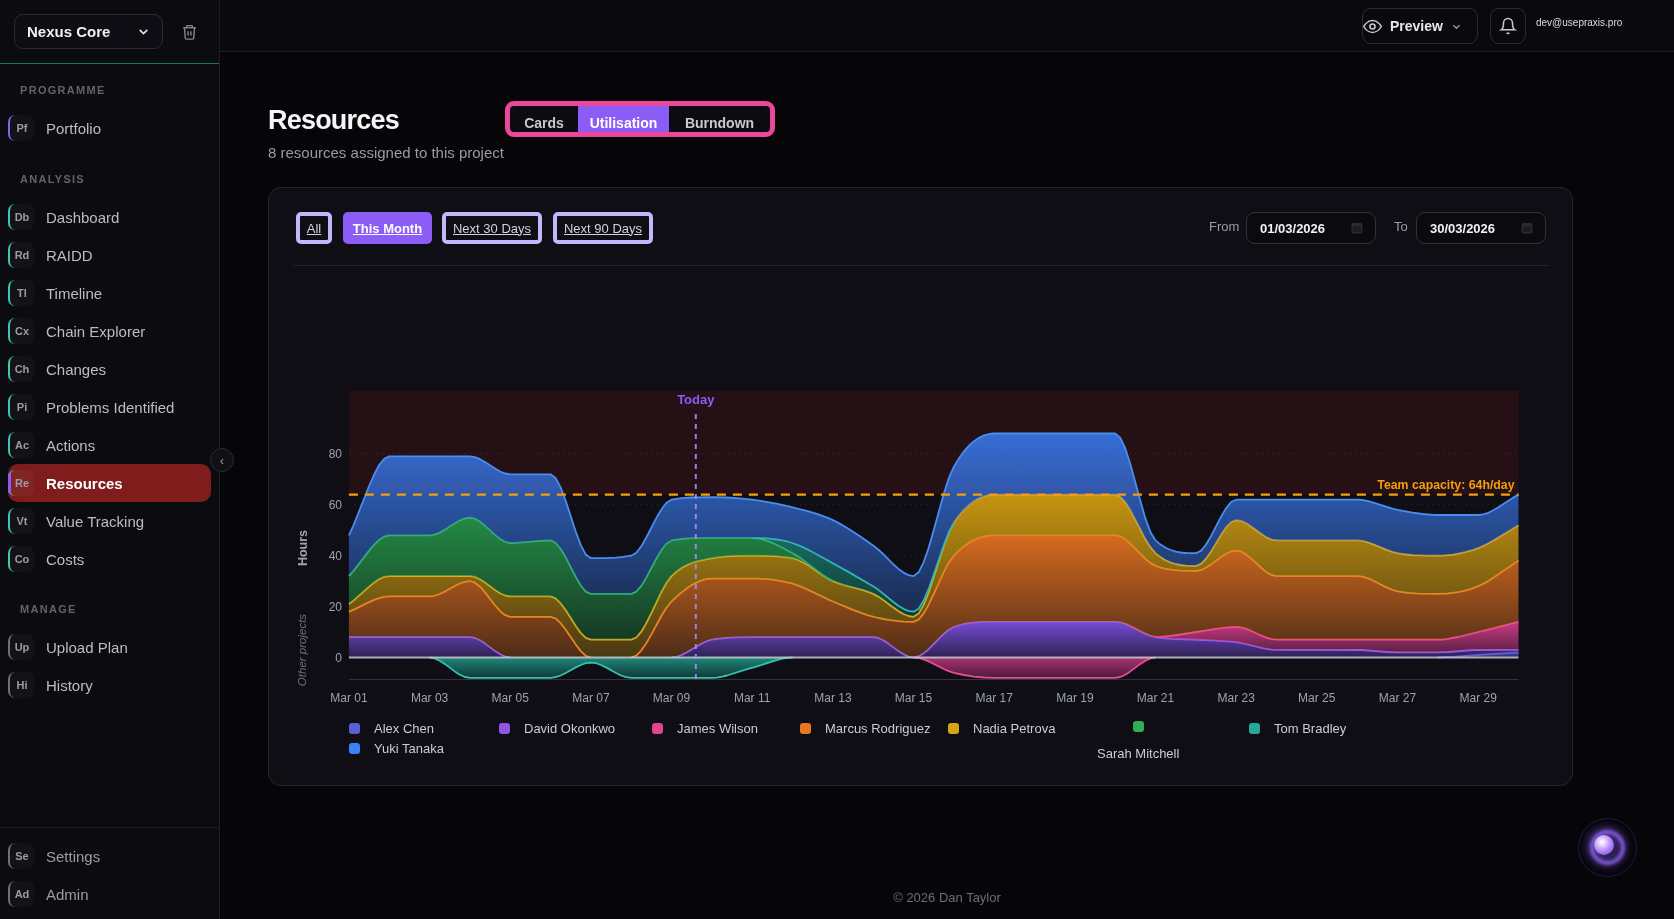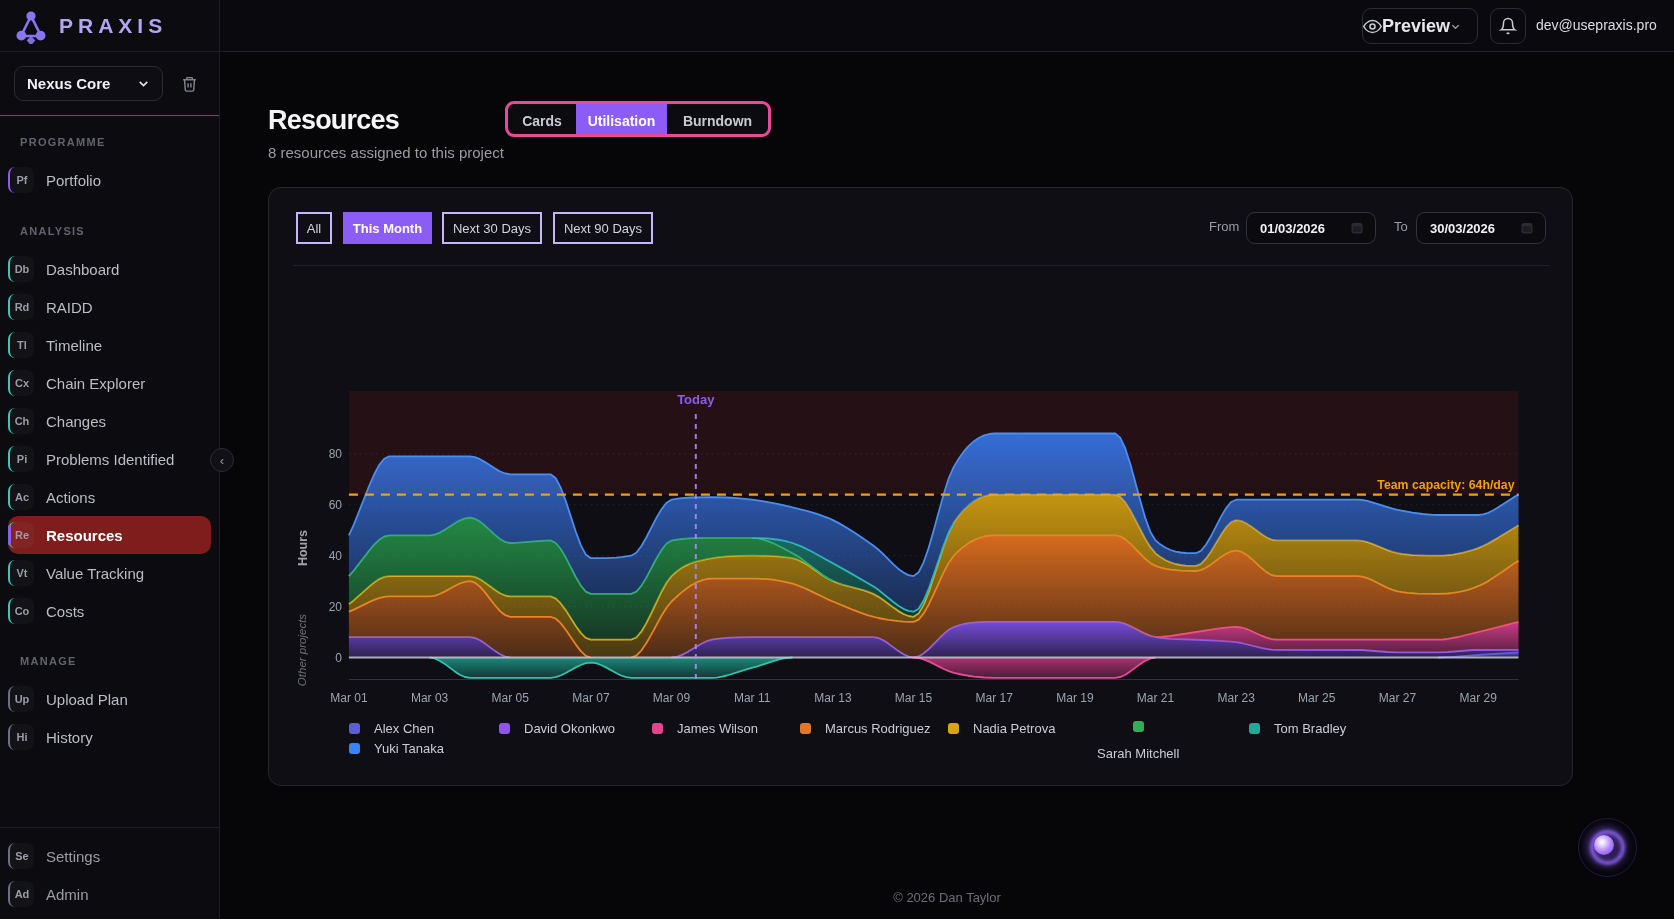--- a/index.html
+++ b/index.html
@@ -20,33 +20,33 @@
 .item .lbl { margin-left:12px; color:#bcbcc6; font-size:15px; }
 .item.active { background:#7f1d1d; }
 .item.active .lbl { color:#ffffff; font-weight:700; }
 .item.active::before { content:""; position:absolute; left:0; top:9px; width:3px; height:20px; background:#8b5cf6; border-radius:2px; }
 .badge.p { border-left-color:#8b5cf6; }
 .badge.g { border-left-color:#6f6f82; }
 #collapse { position:absolute; left:210px; top:448px; width:24px; height:24px; border-radius:50%; background:#101016; border:1px solid #2b2b35; color:#9a9aa6; font-size:13px; display:flex; align-items:center; justify-content:center; z-index:5; }
 #sdivider { position:absolute; left:0; top:827px; width:220px; height:1px; background:#1e1e26; }
 
 #header { position:absolute; left:220px; top:0; width:1454px; height:52px; background:#0a0a0e; border-bottom:1px solid #1e1e26; }
-#previewbtn { position:absolute; left:1142px; top:8px; width:116px; height:36px; border:1px solid #2b2b35; border-radius:9px; display:flex; align-items:center; justify-content:flex-start; color:#e8e8ec; font-size:18px; font-weight:700; }
+#previewbtn { position:absolute; left:1142px; top:8px; width:116px; height:36px; border:1px solid #2b2b35; border-radius:9px; display:flex; align-items:center; justify-content:flex-start; gap:8px; color:#e8e8ec; font-size:14px; font-weight:700; }
 #bellbtn { position:absolute; left:1270px; top:8px; width:36px; height:36px; border:1px solid #2b2b35; border-radius:9px; display:flex; align-items:center; justify-content:center; }
-#email { position:absolute; left:1316px; top:17px; color:#dcdce2; font-size:14px; }
+#email { position:absolute; left:1316px; top:17px; color:#dcdce2; font-size:10px; }
 
 #main { position:absolute; left:220px; top:52px; width:1454px; height:867px; background:#060609; }
 h1 { position:absolute; left:48px; top:53px; color:#f5f5f7; font-size:27px; font-weight:700; letter-spacing:-0.8px; }
 #subtitle { position:absolute; left:48px; top:92px; color:#9b9ba4; font-size:15px; }
-#tabs { position:absolute; left:285px; top:49px; height:36px; border:3px solid #ec4899; border-radius:9px; display:flex; overflow:hidden; background:#0b0b10; }
+#tabs { position:absolute; left:285px; top:49px; height:36px; border:5px solid #ec4899; border-radius:9px; display:flex; overflow:hidden; background:#0b0b10; }
 #tabs .tab { height:34px; display:flex; align-items:center; justify-content:center; color:#c9c9d2; font-size:14px; font-weight:700; }
 #tabs .tab.on { background:#8b5cf6; color:#fff; }
 
 #panel { position:absolute; left:48px; top:135px; width:1305px; height:599px; background:#0e0e14; border:1px solid #25252e; border-radius:13px; }
-.pill { position:absolute; top:24px; height:32px; border:2px solid #c4b5fd; border-radius:0; display:flex; align-items:center; justify-content:center; color:#d2d2da; font-size:13px; background:transparent; }
+.pill { position:absolute; top:24px; height:32px; border:4px solid #c4b5fd; border-radius:5px; display:flex; align-items:center; justify-content:center; color:#d2d2da; font-size:13px; background:transparent;text-decoration:underline; }
 .pill.on { background:#8b5cf6; border-color:#8b5cf6; color:#fff; font-weight:700; }
 .flbl { position:absolute; top:31px; color:#9b9ba4; font-size:13px; }
 .dinput { position:absolute; top:24px; width:130px; height:32px; background:#0a0a0f; border:1px solid #32323d; border-radius:9px; display:flex; align-items:center; color:#f2f2f5; font-size:13px; font-weight:700; padding-left:13px; }
 .dinput svg { position:absolute; right:11px; }
 #pdivider { position:absolute; left:24px; top:77px; width:1257px; height:1px; background:#202029; }
 #stats { position:absolute; left:23px; top:95px; width:1261px; height:80px; background:#14141b; border-radius:10px; display:flex; gap:24px; padding:16px 0 0 23px; }
 .stat .v { color:#fafafa; font-size:24px; font-weight:700; }
 .stat .v.orange { color:#e8a33d; }
 .stat .l { color:#7d7d87; font-size:11.5px; letter-spacing:0.6px; margin-top:7px; white-space:nowrap; }
 #chartwrap { position:absolute; left:0px; top:200px; width:1305px; height:330px; }
@@ -78,33 +78,20 @@
     <div id="bellbtn">
         <svg width="18" height="18" viewBox="0 0 24 24" fill="none" stroke="#c9c9d2" stroke-width="2">
           <path d="M18 8a6 6 0 0 0-12 0c0 7-3 9-3 9h18s-3-2-3-9"></path>
           <path d="M13.7 21a2 2 0 0 1-3.4 0"></path>
         </svg>
       </div>
     <div id="email">dev@usepraxis.pro</div>
   </div>
 
   <div id="sidebar">
-    <div id="logo">
-      <svg width="30" height="36" viewBox="0 0 30 36">
-        <g stroke="#8b74f0" stroke-width="2.6" fill="none">
-          <path d="M15 8 L5 28 L25 28 Z"></path>
-        </g>
-        <circle cx="15" cy="8" r="4.6" fill="#8b74f0"></circle>
-        <circle cx="5.4" cy="27.6" r="4.9" fill="#8b74f0"></circle>
-        <circle cx="24.6" cy="27.6" r="4.9" fill="#8b74f0"></circle>
-        <path d="M15 27.8 L19.3 32.6 L15 37.4 L10.7 32.6 Z" fill="#8b74f0" opacity="0.9"></path>
-          <circle cx="15" cy="39.5" r="1.3" fill="#8b74f0" opacity="0.5"></circle>
-      </svg>
-      <span class="word">PRAXIS</span>
-    </div>
     <div id="selrow">
       <div id="selbox">
           <span class="t">Nexus Core</span>
         <svg width="13" height="13" viewBox="0 0 24 24" fill="none" stroke="#e4e4e9" stroke-width="3">
             <path d="M5 9l7 7 7-7"></path>
           </svg>
       </div>
       <svg class="trash" width="17" height="18" viewBox="0 0 24 24" fill="none" stroke="#85858f" stroke-width="2">
           <path d="M3 6h18"></path>
           <path d="M8 6V4a1 1 0 0 1 1-1h6a1 1 0 0 1 1 1v2"></path>

